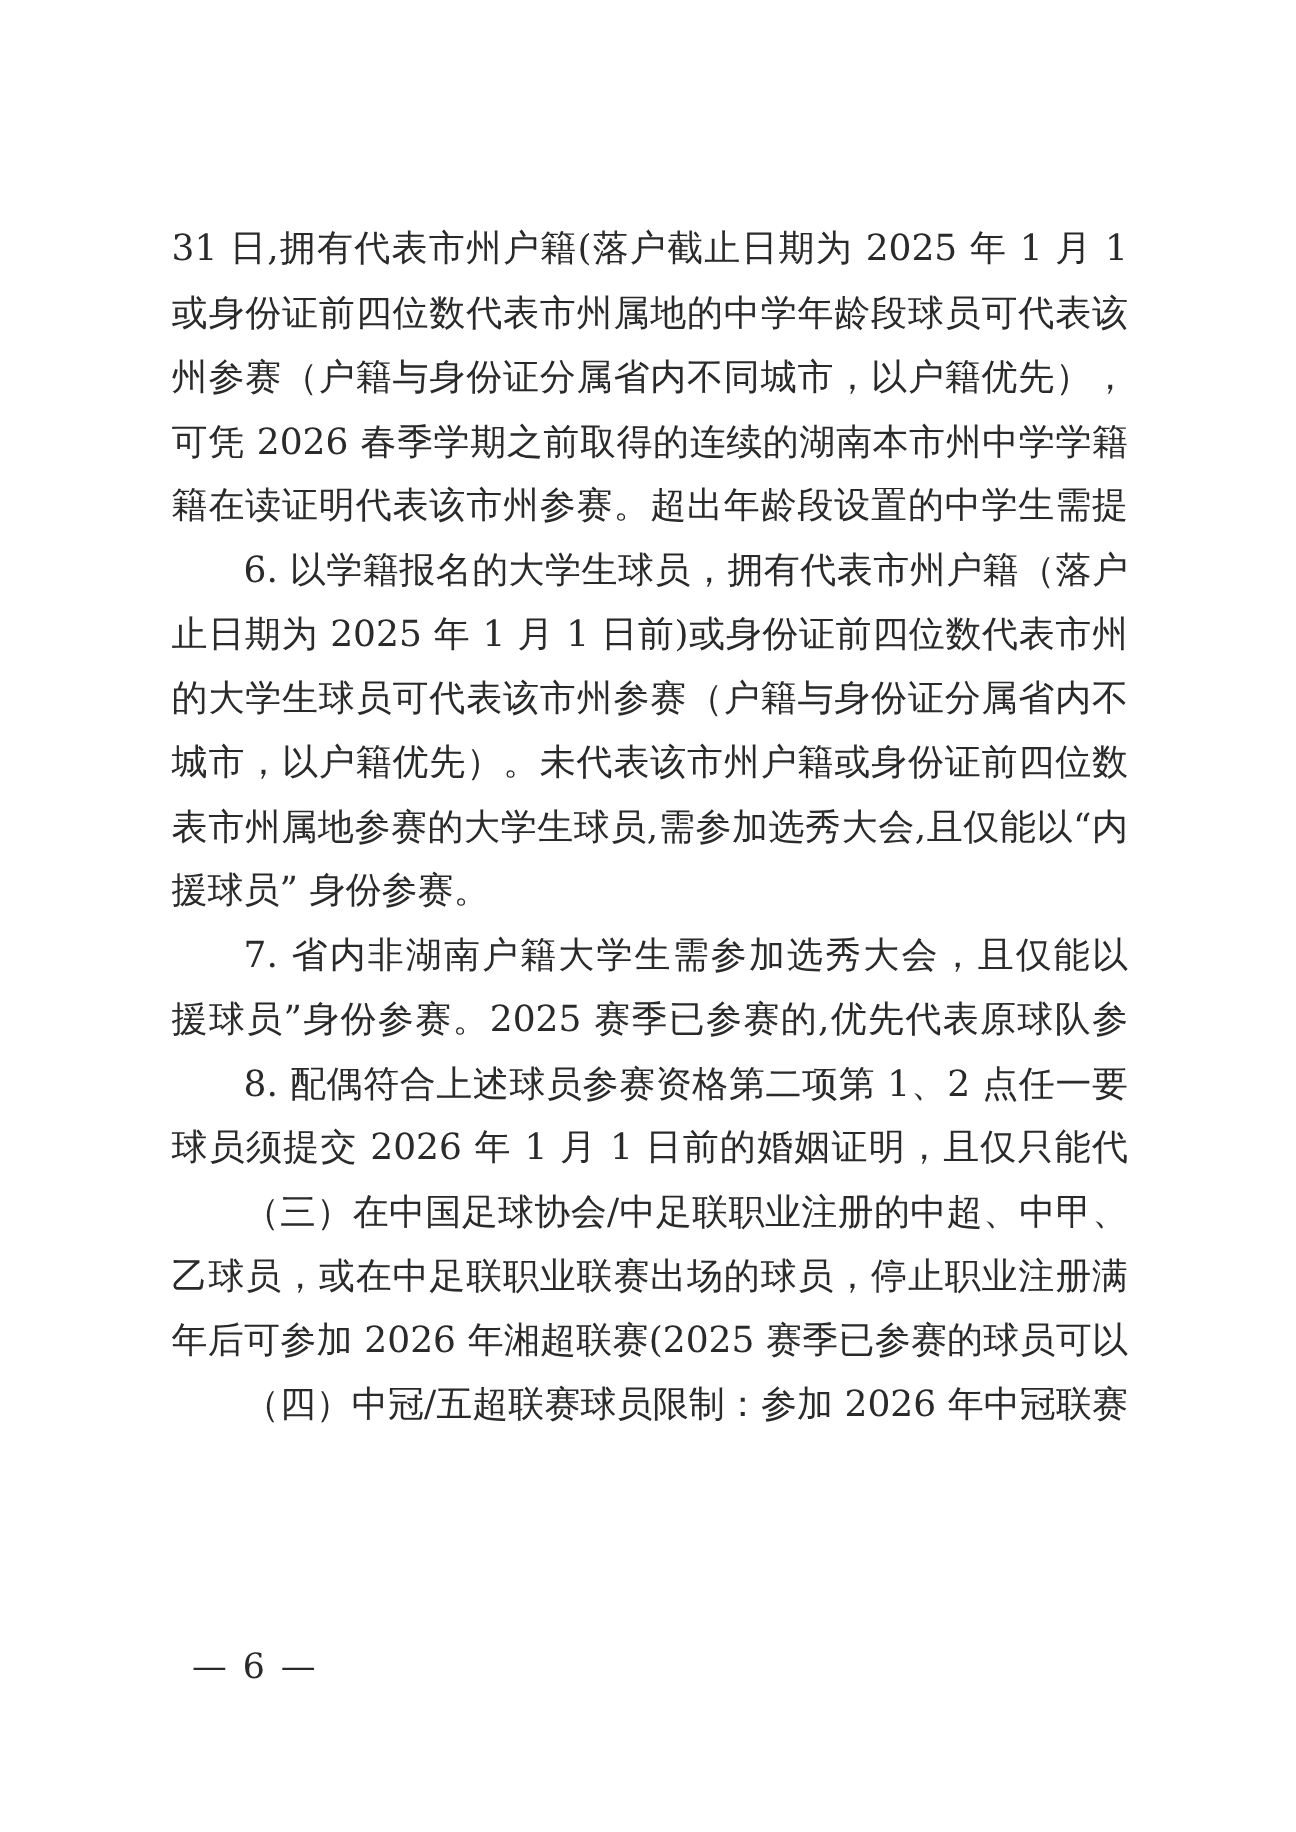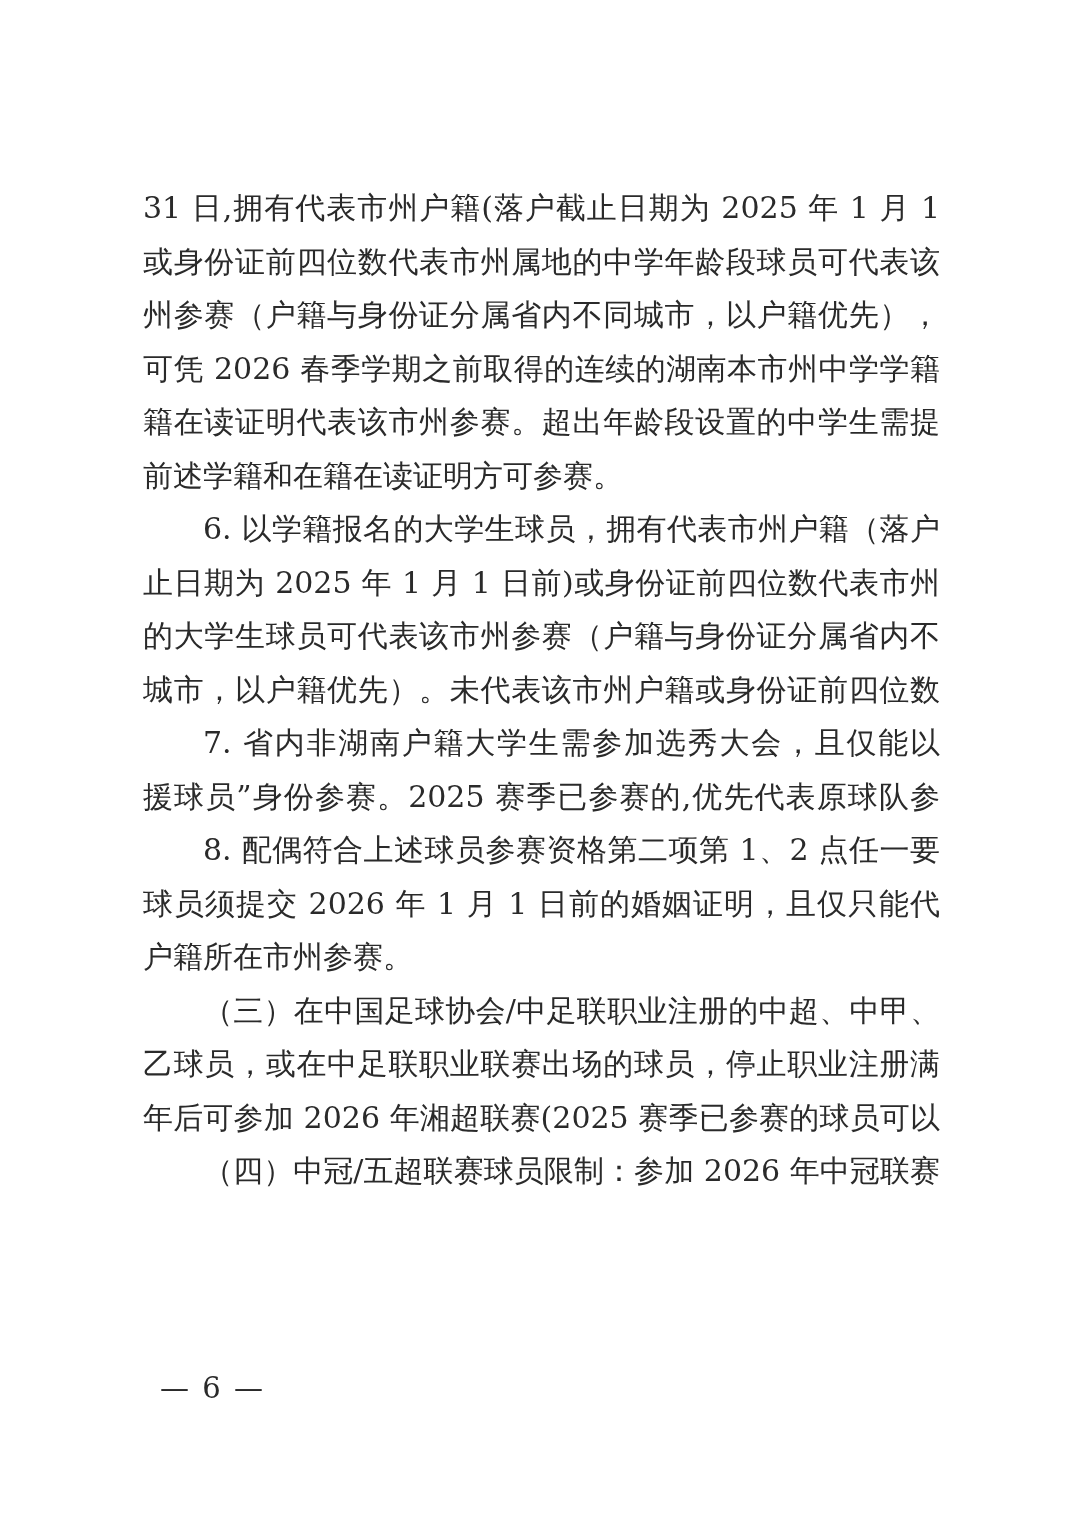--- a/index.html
+++ b/index.html
@@ -54,29 +54,29 @@
 </head>
 <body>
 
 <div class="page">
   <div class="content">
     <div class="line">31 日,拥有代表市州户籍(落户截止日期为 2025 年 1 月 1 日前）</div>
     <div class="line">或身份证前四位数代表市州属地的中学年龄段球员可代表该市</div>
     <div class="line">州参赛（户籍与身份证分属省内不同城市，以户籍优先），也</div>
     <div class="line">可凭 2026 春季学期之前取得的连续的湖南本市州中学学籍和在</div>
     <div class="line">籍在读证明代表该市州参赛。超出年龄段设置的中学生需提供</div>
-    <div class="line end">前述学籍和在籍在读证明方可参赛。</div>
     <div class="line indent">6. 以学籍报名的大学生球员，拥有代表市州户籍（落户截</div>
     <div class="line">止日期为 2025 年 1 月 1 日前)或身份证前四位数代表市州属地</div>
     <div class="line">的大学生球员可代表该市州参赛（户籍与身份证分属省内不同</div>
     <div class="line">城市，以户籍优先）。未代表该市州户籍或身份证前四位数代</div>
+    <div class="line">表市州属地参赛的大学生球员,需参加选秀大会,且仅能以“内</div>
+    <div class="line end">援球员” 身份参赛。</div>
     <div class="line indent">7. 省内非湖南户籍大学生需参加选秀大会，且仅能以“内</div>
     <div class="line">援球员”身份参赛。2025 赛季已参赛的,优先代表原球队参赛。</div>
     <div class="line indent">8. 配偶符合上述球员参赛资格第二项第 1、2 点任一要求，</div>
     <div class="line">球员须提交 2026 年 1 月 1 日前的婚姻证明，且仅只能代表配偶</div>
-    <div class="line end">户籍所在市州参赛。</div>
     <div class="line indent">（三）在中国足球协会/中足联职业注册的中超、中甲、中</div>
     <div class="line">乙球员，或在中足联职业联赛出场的球员，停止职业注册满 2</div>
     <div class="line">年后可参加 2026 年湘超联赛(2025 赛季已参赛的球员可以继续</div>
     <div class="line indent">（四）中冠/五超联赛球员限制：参加 2026 年中冠联赛或</div>
   </div>
   <div class="page-number">— 6 —</div>
 </div>
 
 </body></html>

